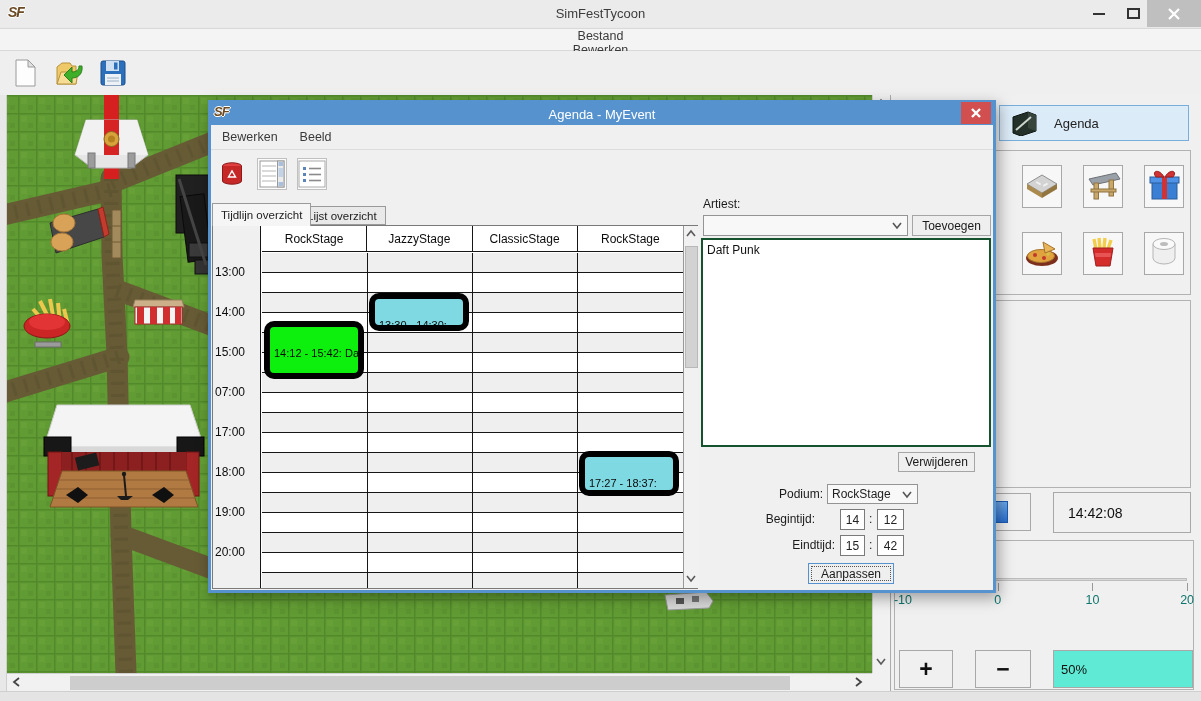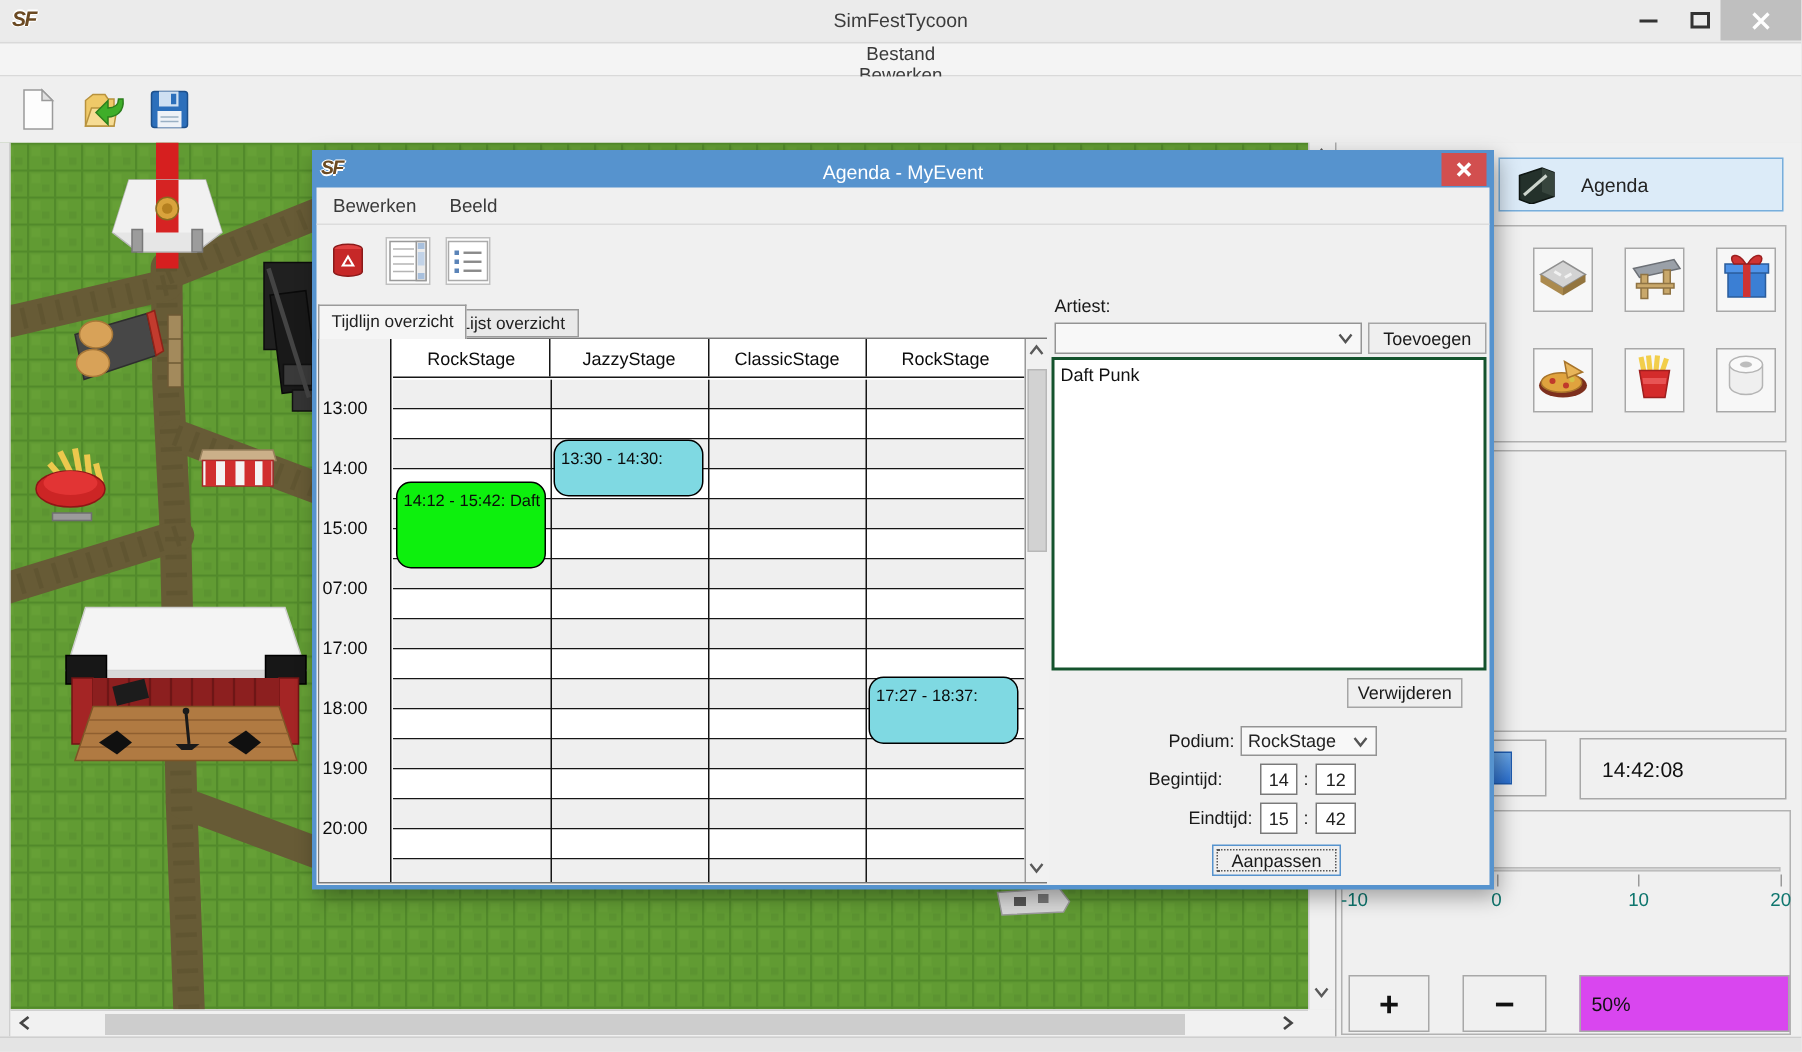--- a/index.html
+++ b/index.html
@@ -49,21 +49,21 @@
   #play-glyph { width:22px; height:22px; background:linear-gradient(#6aa7e8,#2a6fd0); border:1px solid #1d5bb0; }
   #clock-box { left:162px; top:397px; width:138px; height:41px; border:1px solid #a8a8a8; background:#f0f0f0;
     display:flex; align-items:center; padding-left:14px; font-size:14px; color:#111; }
   #slider-box { left:3px; top:445px; width:300px; height:150px; }
   #slider-track { left:8px; top:37px; width:284px; height:3px; background:#d8d8d8; border:1px solid #bdbdbd; }
   .tickmark { position:absolute; top:42px; width:1px; height:8px; background:#9a9a9a; }
   .ticklabel { position:absolute; top:52px; width:40px; text-align:center; font-size:12.5px; color:#0f766e; }
   .zoom-btn { position:absolute; top:109px; height:38px; background:#f0f0f0; border:1px solid #a8a8a8;
     display:flex; align-items:center; justify-content:center; font-size:23px; font-weight:bold; color:#111; }
   #zoom-in { left:4px; width:54px; } #zoom-out { left:80px; width:56px; }
-  #zoom-field { position:absolute; left:158px; top:109px; width:140px; height:38px; background:#d946ef; border:1px solid #a8a8a8;
+  #zoom-field { position:absolute; left:158px; top:109px; width:140px; height:38px; background:#5eead4; border:1px solid #a8a8a8;
     display:flex; align-items:center; padding-left:7px; font-size:13px; color:#111; }
 
   
   #dialog { left:208px; top:100px; width:788px; height:493px; background:#5693ce; padding:3px; z-index:10;
     box-shadow:3px 5px 14px rgba(0,0,0,.35); }
   #dlg-titlebar { height:22px; position:relative; display:flex; align-items:center; }
   #dlg-logo { position:absolute; left:3px; top:1px; font-size:13px; font-weight:800; font-style:italic; color:#6b4a23;
     text-shadow:-1px 0 #fff,1px 0 #fff,0 -1px #fff,0 1px #fff; letter-spacing:-1px; }
   #dlg-title { width:100%; text-align:center; font-size:13px; color:#fff; }
   #dlg-close { position:absolute; right:2px; top:-1px; width:30px; height:22px; background:#d24f4f;
@@ -80,22 +80,22 @@
 
   #sched { position:absolute; left:1px; top:100px; width:486px; height:364px; background:#fff; border:1px solid #7a7a7a; }
   #sched-gutter { position:absolute; left:0; top:0; width:48px; height:362px; background:#f0f0f0; border-right:1px solid #161616; }
   .hour-label { position:absolute; left:2px; width:44px; font-size:12px; color:#0c0c0c; }
   #sched-header { position:absolute; left:49px; top:0; width:421px; height:26px; display:flex; border-bottom:1px solid #161616; background:#fff; }
   .sched-hcell { width:105.25px; display:flex; align-items:center; justify-content:center; font-size:12px; color:#0c0c0c; border-right:1px solid #161616; }
   .sched-hcell:last-child { border-right:none; }
   #sched-cols { position:absolute; left:49px; top:27px; width:421px; height:335px; overflow:hidden; }
   .sched-row { position:absolute; left:0; width:421px; height:20px; border-bottom:1px solid #161616; }
   .col-sep { position:absolute; top:0; width:1px; height:335px; background:#161616; }
-  .sched-event { position:absolute; border:1px solid #000000; border-radius:10px; font-size:11px; color:#0a0a0a;
-    padding:6px 0 0 4px; overflow:hidden; white-space:nowrap; z-index:4; }
+  .sched-event { position:absolute; border:6px solid #000000; border-radius:10px; font-size:11px; color:#0a0a0a;
+    padding:20px 0 0 4px; overflow:hidden; white-space:nowrap; z-index:4; }
   #sched-scroll { position:absolute; left:470px; top:0; width:16px; height:362px; background:#f1f1f1; border-left:1px solid #999; }
   #sched-thumb { position:absolute; left:1px; top:20px; width:13px; height:122px; background:#d2d2d2; border:1px solid #b8b8b8; }
 
   .dlg-label { position:absolute; font-size:12px; color:#1a1a1a; }
   .combo { position:absolute; background:#f8f8f8; border:1px solid #949494; font-size:12px; display:flex; align-items:center; padding-left:4px; }
   .combo .chev { position:absolute; right:4px; top:3px; }
   .win-btn { position:absolute; background:#efefef; border:1px solid #a5a5a5; font-size:12px; color:#1a1a1a;
     display:flex; align-items:center; justify-content:center; }
   #artist-list { position:absolute; left:490px; top:113px; width:290px; height:209px; background:#fff; border:2px solid #14532d; }
   .artist-item { font-size:12px; padding:3px 0 0 4px; color:#111; }

